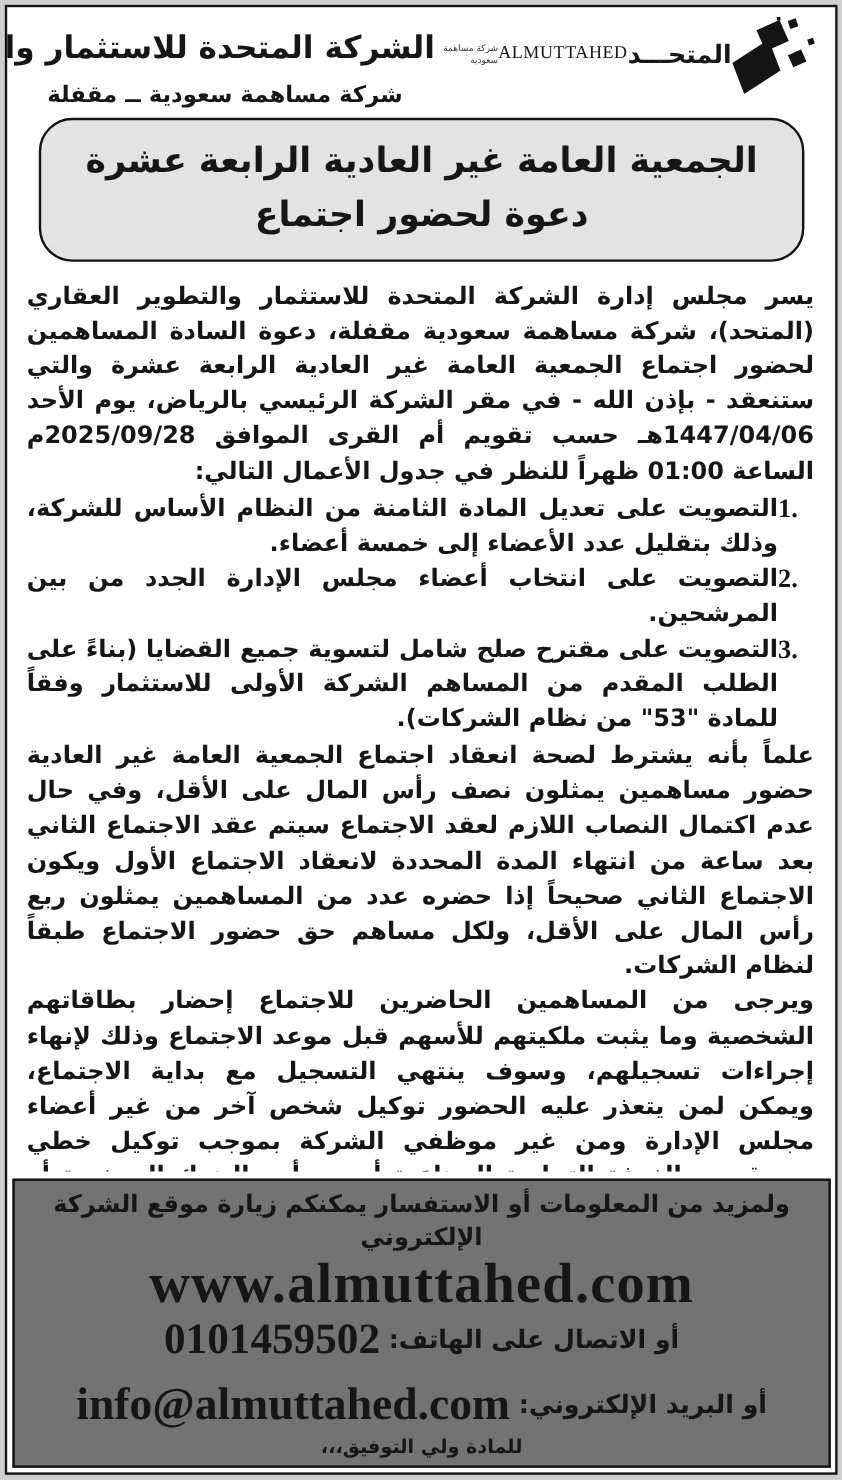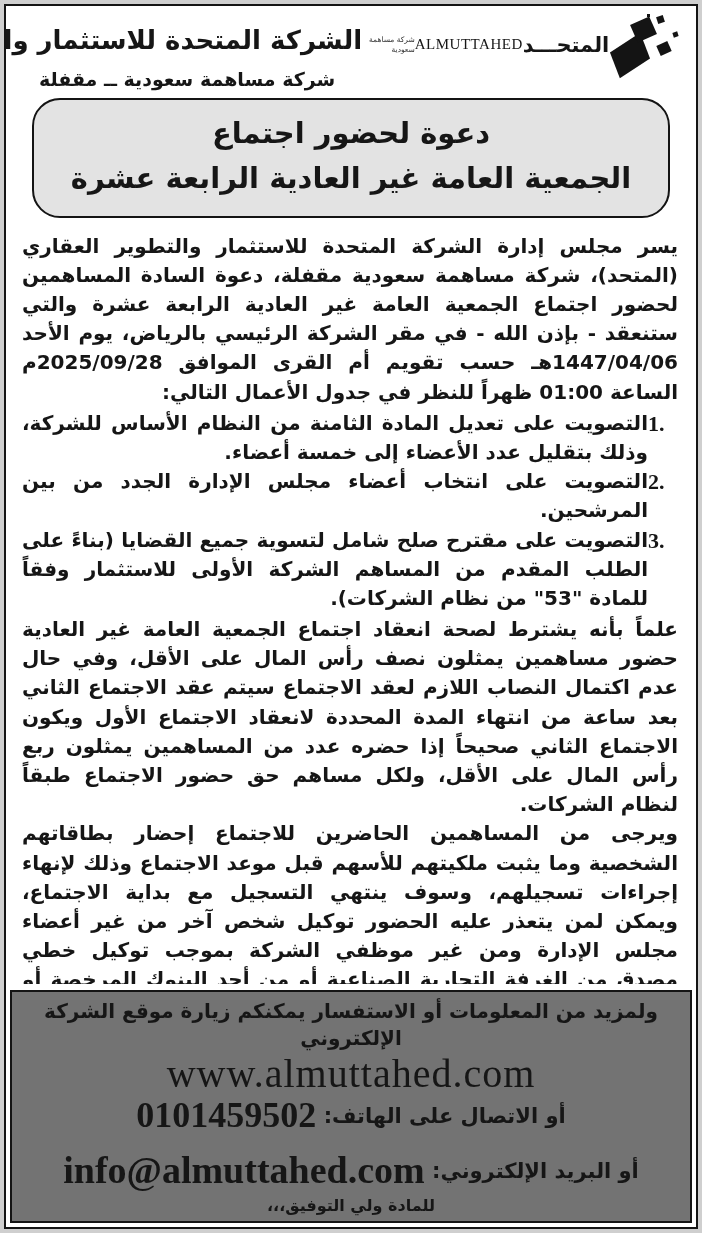--- a/index.html
+++ b/index.html
@@ -52,21 +52,21 @@
   .agenda-text{flex:1;font-size:20px;font-weight:bold;line-height:1.46;text-align:justify;}
 
   
   .contact{
     margin:6px 4px 4px;border:2px solid #141414;background:#737373;
     text-align:center;padding:6px 10px 4px;
   }
   .f-info{font-size:20px;font-weight:bold;line-height:1.35;}
   .website{
     font-family:"Liberation Serif","DejaVu Serif",serif;direction:ltr;
-    font-size:40px;font-weight:normal;line-height:1.12;letter-spacing:1px;
+    font-size:47px;font-weight:bold;line-height:1.12;letter-spacing:1px;
   }
   .phone-line{font-size:21px;font-weight:bold;line-height:1.0;margin-top:1px;}
   .phone{
     font-family:"Liberation Serif","DejaVu Serif",serif;direction:ltr;unicode-bidi:embed;
     font-size:36px;font-weight:bold;vertical-align:-4px;letter-spacing:1px;
   }
   .email-line{font-size:21px;font-weight:bold;line-height:1.1;margin-top:17px;}
   .email{
     font-family:"Liberation Serif","DejaVu Serif",serif;direction:ltr;unicode-bidi:embed;
     font-size:38px;font-weight:bold;vertical-align:-5px;
@@ -93,22 +93,22 @@
         <div class="logo-en">ALMUTTAHED</div>
         <div class="logo-tag">شركة مساهمة سعودية</div>
       </div>
       <div class="header-text">
         <h1 class="company-title">الشركة المتحدة للاستثمار والتطوير العقاري ( المتحد )</h1>
         <div class="company-subtitle">شركة مساهمة سعودية ــ مقفلة</div>
       </div>
     </div>
 
     <div class="banner">
+      <div>الجمعية العامة غير العادية الرابعة عشرة</div>
       <div>دعوة لحضور اجتماع</div>
-      <div>الجمعية العامة غير العادية الرابعة عشرة</div>
     </div>
 
     <div class="main">
       <p>يسر مجلس إدارة الشركة المتحدة للاستثمار والتطوير العقاري (المتحد)، شركة مساهمة سعودية مقفلة، دعوة السادة المساهمين لحضور اجتماع الجمعية العامة غير العادية الرابعة عشرة والتي ستنعقد - بإذن الله - في مقر الشركة الرئيسي بالرياض، يوم الأحد 1447/04/06هـ حسب تقويم أم القرى الموافق 2025/09/28م الساعة 01:00 ظهراً للنظر في جدول الأعمال التالي:</p>
       <ol class="agenda">
         <li class="agenda-item">
           <span class="agenda-num">1.</span>
           <span class="agenda-text">التصويت على تعديل المادة الثامنة من النظام الأساس للشركة، وذلك بتقليل عدد الأعضاء إلى خمسة أعضاء.</span>
         </li>
         <li class="agenda-item">

